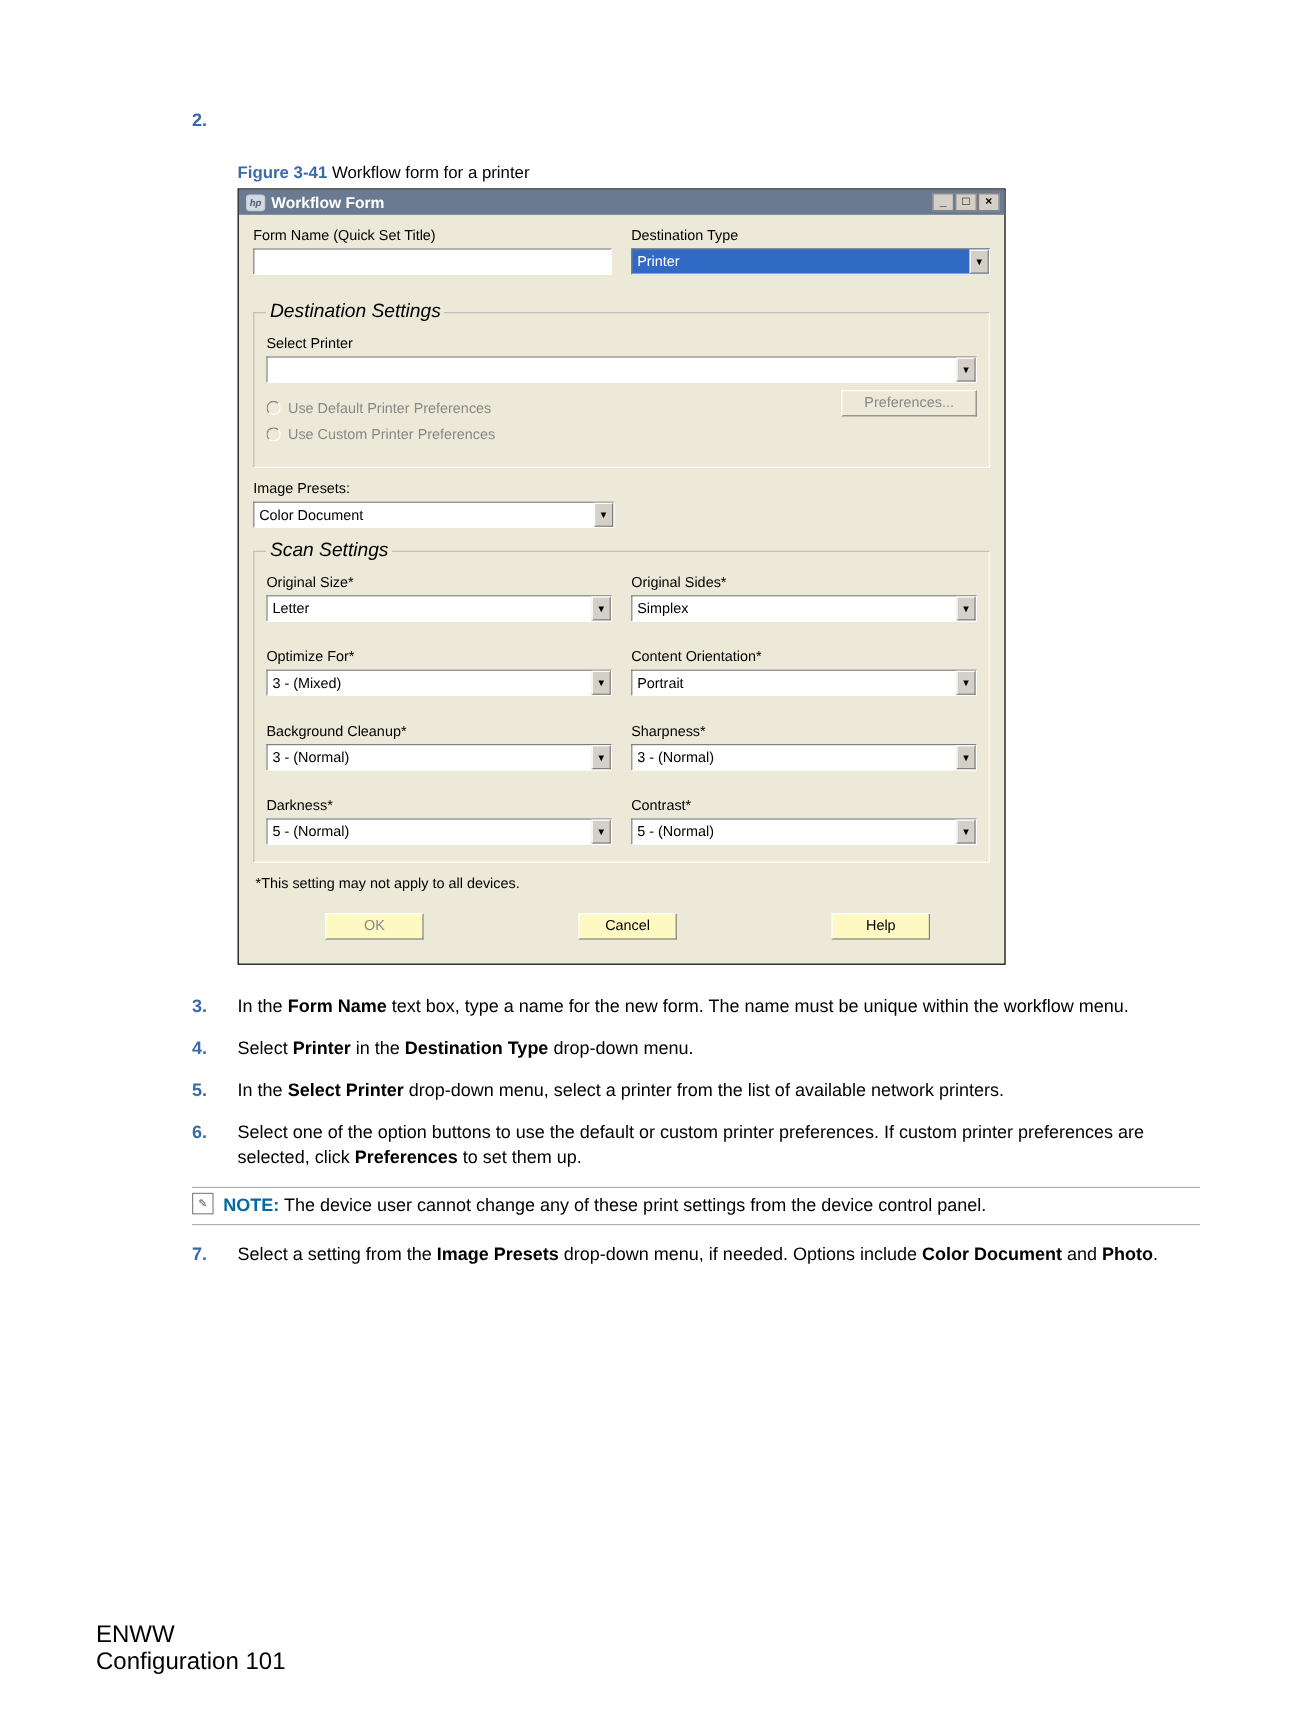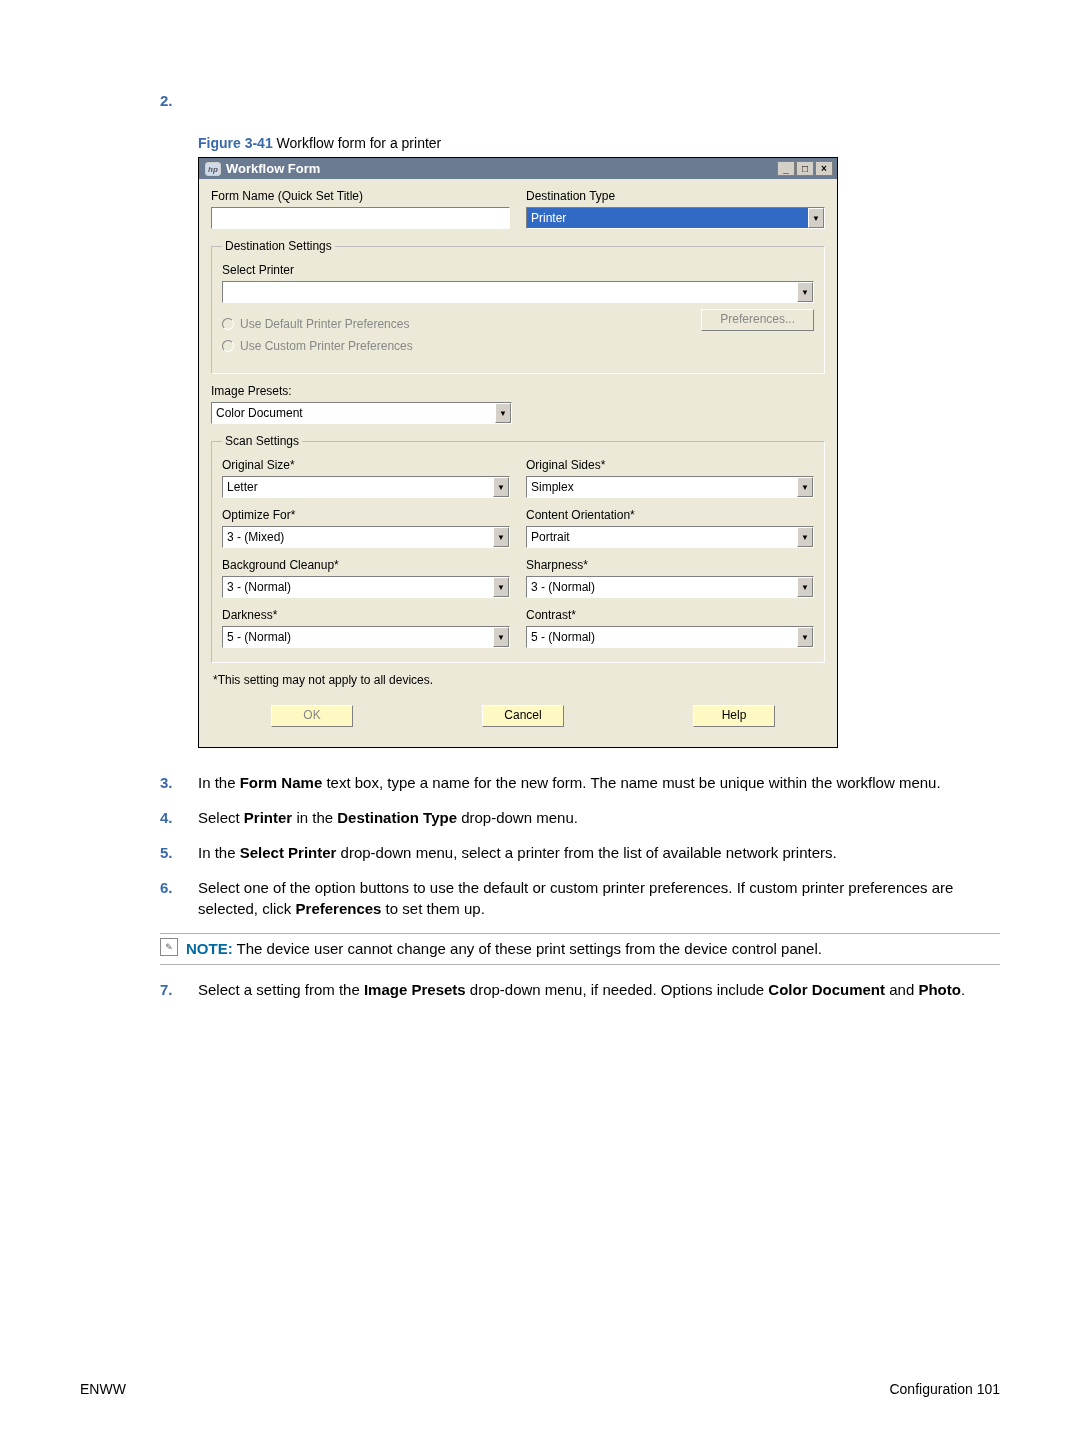--- a/index.html
+++ b/index.html
@@ -62,21 +62,21 @@
   .winbtns { display:flex; gap:1px; }
   .winbtn {
     width: 18px; height: 15px;
     background: #d4d0c8;
     border: 1px solid #808080;
     display:inline-flex; align-items:center; justify-content:center;
     font-size: 10px; font-weight: bold; color:#000;
     font-family: Arial, sans-serif;
   }
   .dialog-body { padding: 10px 12px 12px 12px; }
-  .row2 { display:flex; gap: 16px; margin-bottom: 10px; }
+  .row2 { display:flex; gap: 16px; margin-bottom: 22px; }
   .col { flex:1; }
   .lbl { font-size: 12px; margin-bottom: 4px; display:block; }
   .textbox, .combo {
     width: 100%;
     height: 22px;
     background: #fff;
     border-top: 1px solid #808080;
     border-left: 1px solid #808080;
     border-right: 1px solid #fff;
     border-bottom: 1px solid #fff;
@@ -100,21 +100,21 @@
   }
   .combo.sel-printer { background:#316ac5; color:#fff; }
   .combo.sel-printer .sel-inner { background:#316ac5; }
   fieldset {
     border: 1px solid #bfbfbf;
     border-bottom: 1px solid #fff;
     border-right: 1px solid #fff;
     padding: 10px 10px 12px 10px;
     margin-bottom: 10px;
   }
-  legend { font-size: 12px; padding: 0 3px; }
+  legend { font-size: 16px; padding: 0 3px; font-style: italic; }
   .radio-row { display:flex; align-items:center; gap:6px; margin: 8px 0; font-size:12px; color:#888; }
   .radio-dot {
     width:12px; height:12px; border-radius:50%;
     background:#ece9d8;
     border-top:1px solid #808080; border-left:1px solid #808080;
     border-bottom:1px solid #fff; border-right:1px solid #fff;
     display:inline-block;
   }
   .pref-side { display:flex; justify-content:flex-end; align-items:flex-start; }
   .btn-dis {
@@ -160,21 +160,22 @@
     font-size:9px;
     display:inline-flex; align-items:center; justify-content:center;
     flex-shrink:0;
   }
   .note-label { color:#0369a1; font-weight:bold; }
   .page-footer {
     position:absolute;
     bottom: 40px;
     left: 80px; right: 80px;
     display:flex; justify-content:space-between;
-    font-size:14px;
+    font-size:20px;
+    flex-direction:column;
   }
 </style>
 </head>
 <body>
 
 <div class="step-row" style="padding-left:80px;">
   <div class="step-num">2.</div>
 </div>
 
 <div class="figure-caption">

